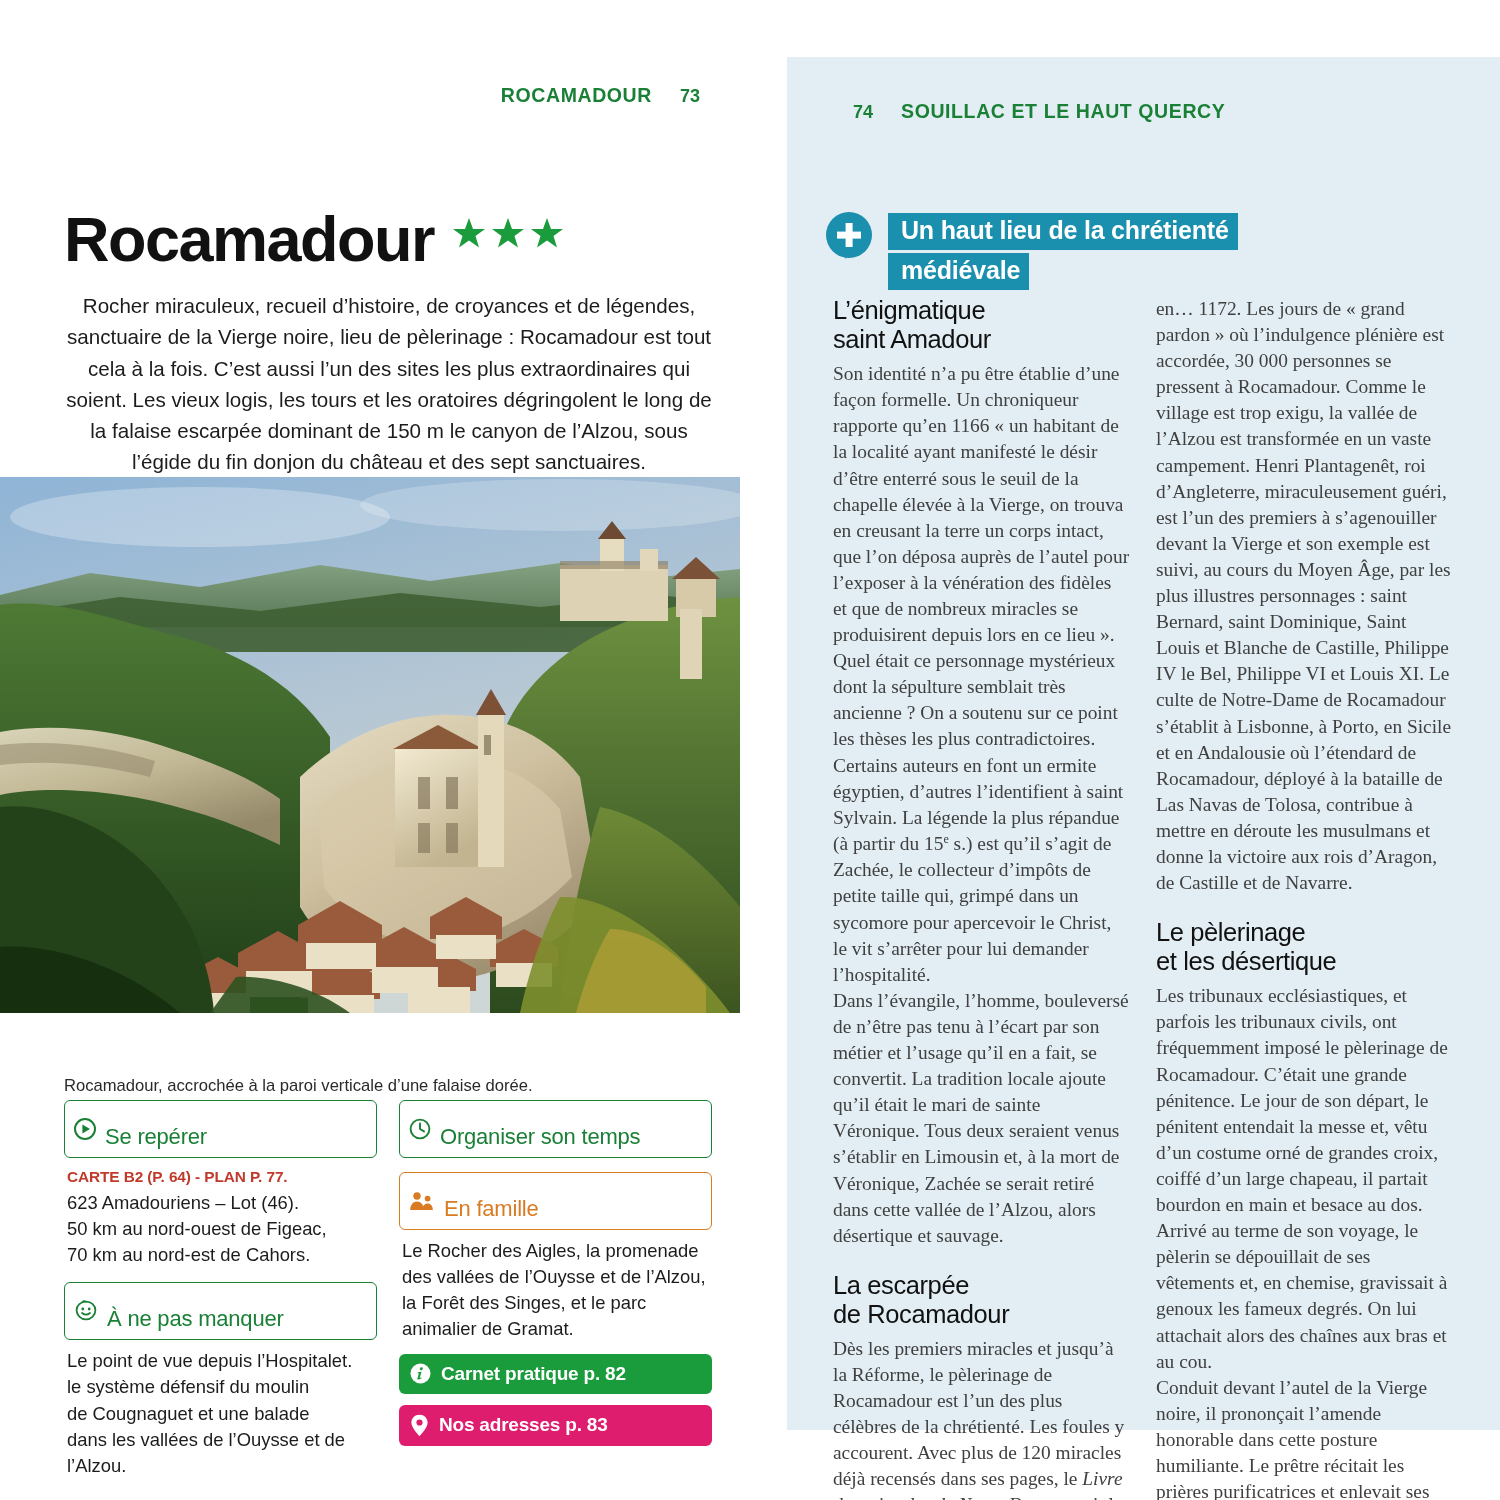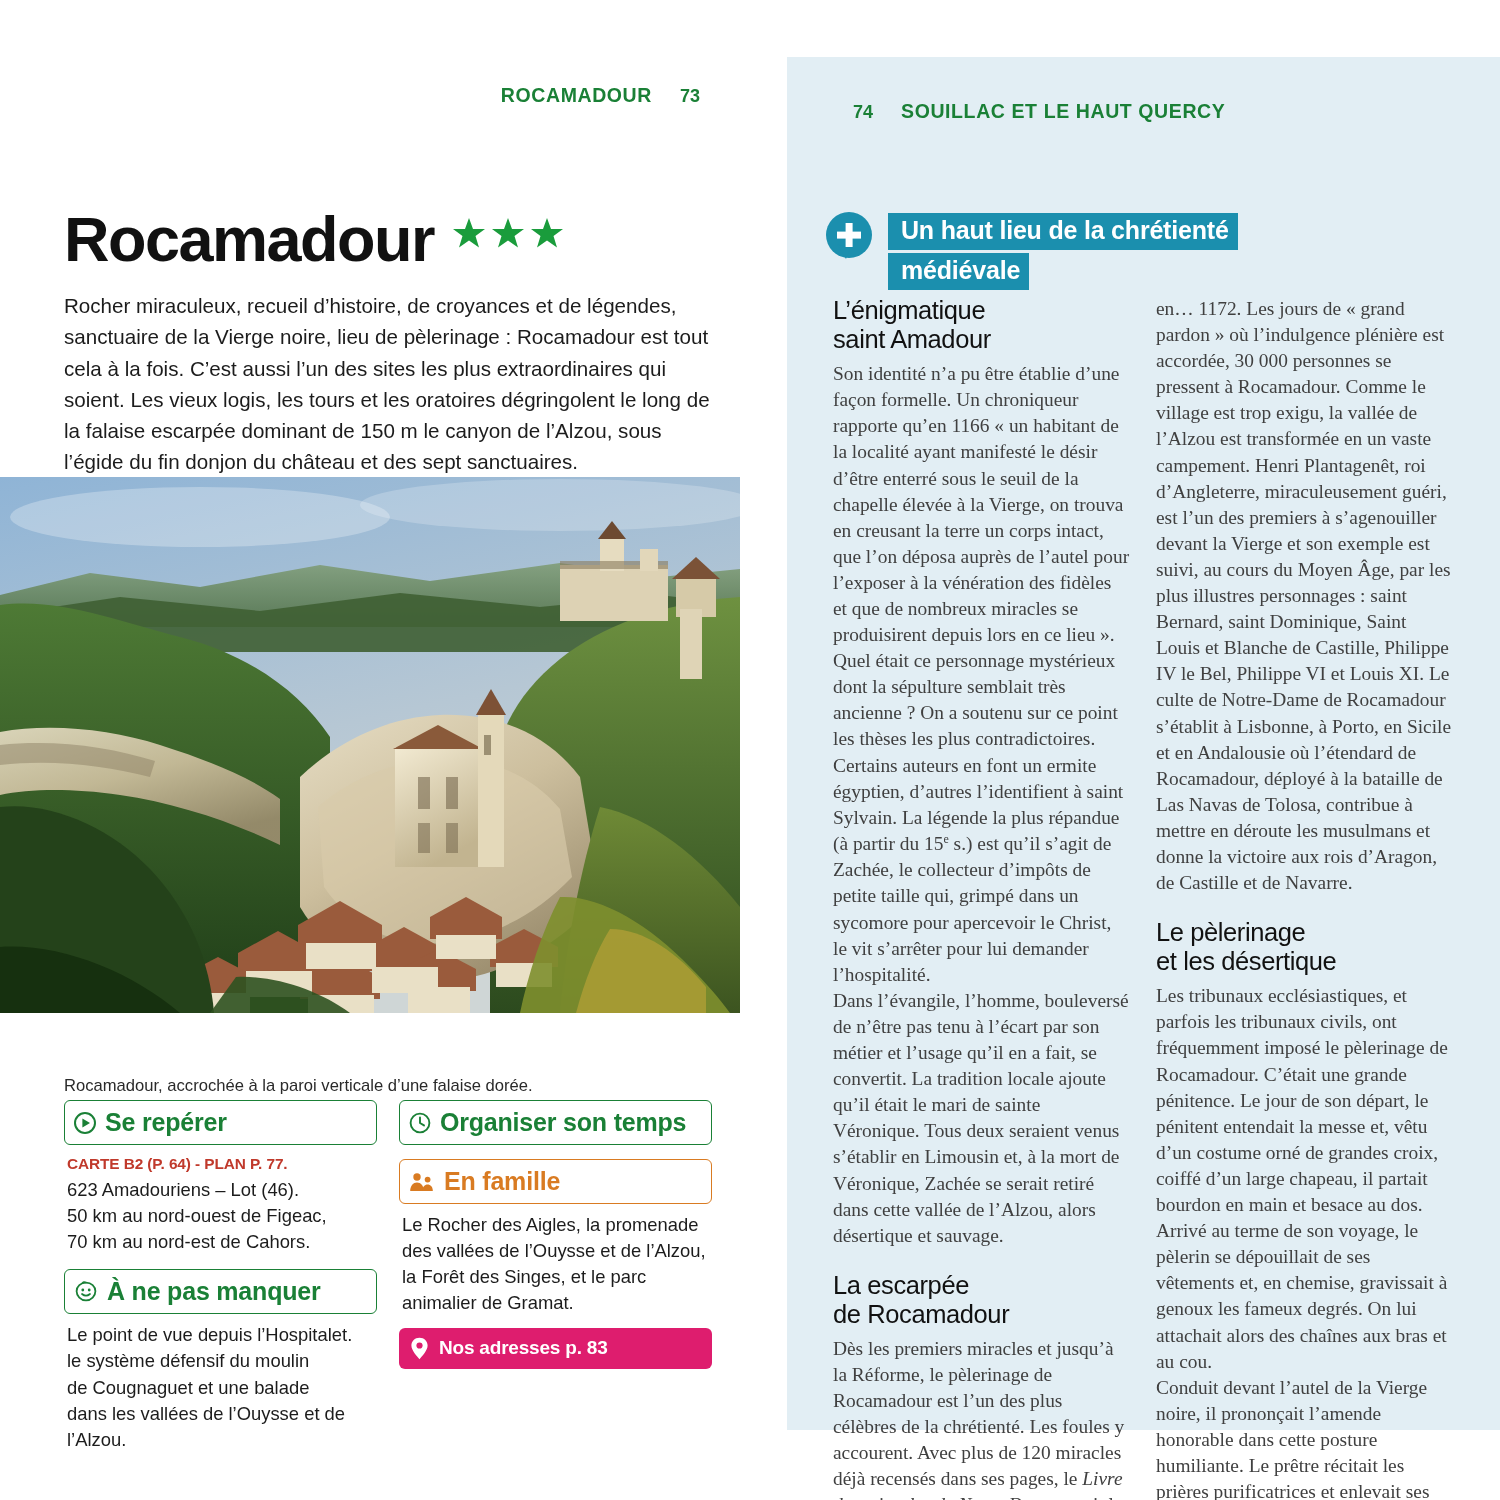--- a/index.html
+++ b/index.html
@@ -66,20 +66,21 @@
   }
   .stars svg { display: block; }
 
   .intro {
     position: absolute;
     top: 290px; left: 64px;
     width: 650px;
     font-size: 20.6px;
     line-height: 1.52;
     color: #1c1c1c;
+    text-align: center;
   }
 
   
   .photo {
     position: absolute;
     top: 477px; left: 0;
     width: 740px; height: 536px;
     overflow: hidden;
   }
   .photo svg { display: block; width: 740px; height: 536px; }
@@ -116,24 +117,25 @@
     border: 1.6px solid #1a8036;
     border-radius: 6px;
     padding: 7px 10px 7px 9px;
     display: flex;
     align-items: center;
     gap: 9px;
     background: #ffffff;
   }
   .box-head.orange { border-color: #d97b22; }
   .box-head .bh-label {
-    font-size: 25px;
-    font-weight: bold;
+    font-size: 22px;
+    font-weight: normal;
     color: #1a8036;
     letter-spacing: -0.2px;
+    margin-top: 16px;
   }
   .box-head.orange .bh-label { color: #d97b22; }
   .bh-icon { display: flex; align-items: center; flex: 0 0 auto; }
   .bh-icon svg { display: block; }
 
   .box-body {
     font-size: 18.4px;
     line-height: 1.42;
     color: #1c1c1c;
     padding: 8px 4px 0 3px;
@@ -444,20 +446,30 @@
                 <path d="M13.4 19 C13.4 14.6 15.7 12.4 18.6 12.4 C21.5 12.4 23.8 14.6 23.8 19 Z" fill="#d97b22"></path>
               </svg>
           </span>
           <span class="bh-label">En famille</span>
         </div>
         <div class="box-body" style="white-space:pre-line">Le Rocher des Aigles, la promenade
 des vallées de l’Ouysse et de l’Alzou,
 la Forêt des Singes, et le parc
 animalier de Gramat.</div>
 
+        <div class="cta green">
+          <span class="bh-icon">
+            <svg width="21" height="21" viewBox="0 0 21 21">
+                <circle cx="10.5" cy="10.5" r="10" fill="#ffffff"></circle>
+                <path d="M11.6 4.2 C12.5 4.2 13 4.9 12.8 5.8 C12.6 6.7 11.9 7.3 11 7.3 C10.1 7.3 9.6 6.7 9.8 5.8 C10 4.9 10.7 4.2 11.6 4.2 Z" fill="#1a9c3c"></path>
+                <path d="M8.1 16.6 C7.5 16.6 7.2 16.2 7.4 15.5 L8.9 10.3 L7.6 10.3 L7.9 9.2 L11.6 8.7 L9.7 15.1 L11.2 14.3 L11.5 15.2 C10.3 16.1 9 16.6 8.1 16.6 Z" fill="#1a9c3c"></path>
+              </svg>
+          </span>
+          <span class="cta-label">Carnet pratique p. 82</span>
+        </div>
 
         <div class="cta pink">
           <span class="bh-icon">
             <svg width="19" height="23" viewBox="0 0 19 23">
                 <path d="M9.5 0.8 C14.2 0.8 17.6 4.3 17.6 8.6 C17.6 13.6 11.9 19.6 9.5 22.2 C7.1 19.6 1.4 13.6 1.4 8.6 C1.4 4.3 4.8 0.8 9.5 0.8 Z" fill="#ffffff"></path>
                 <circle cx="9.5" cy="8.5" r="3.1" fill="#de1d6e"></circle>
               </svg>
           </span>
           <span class="cta-label">Nos adresses p. 83</span>
         </div>

